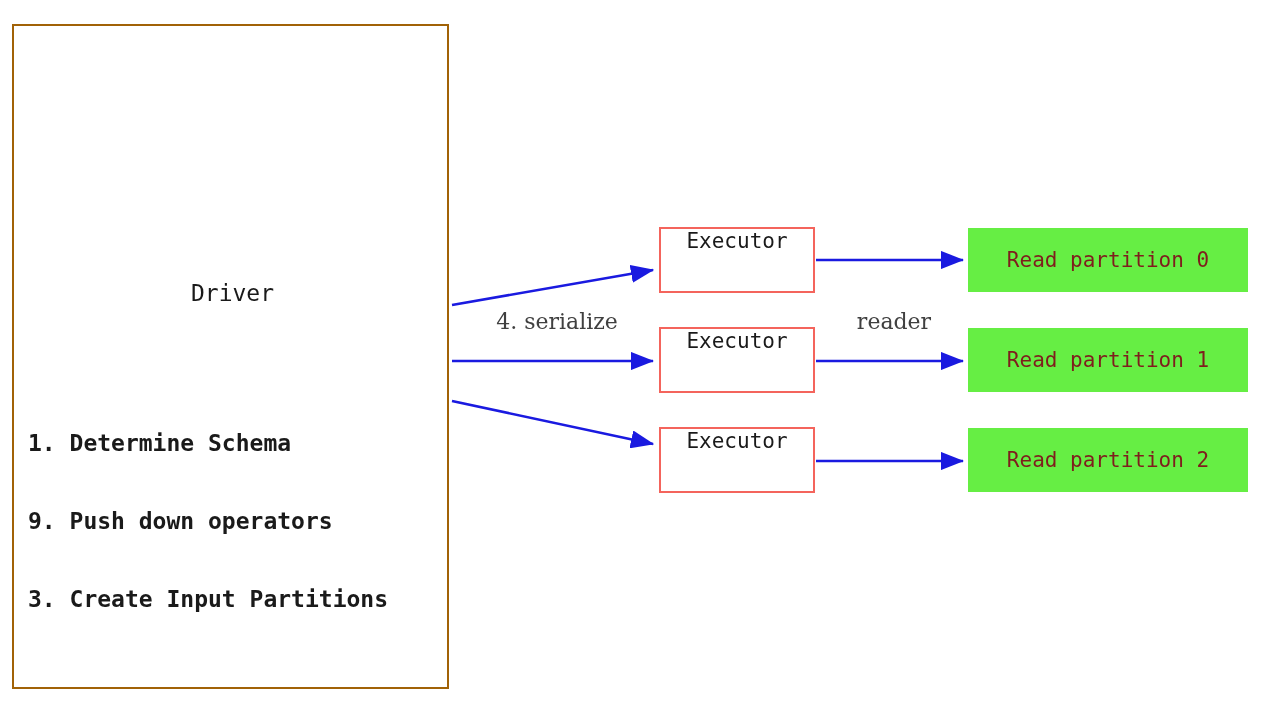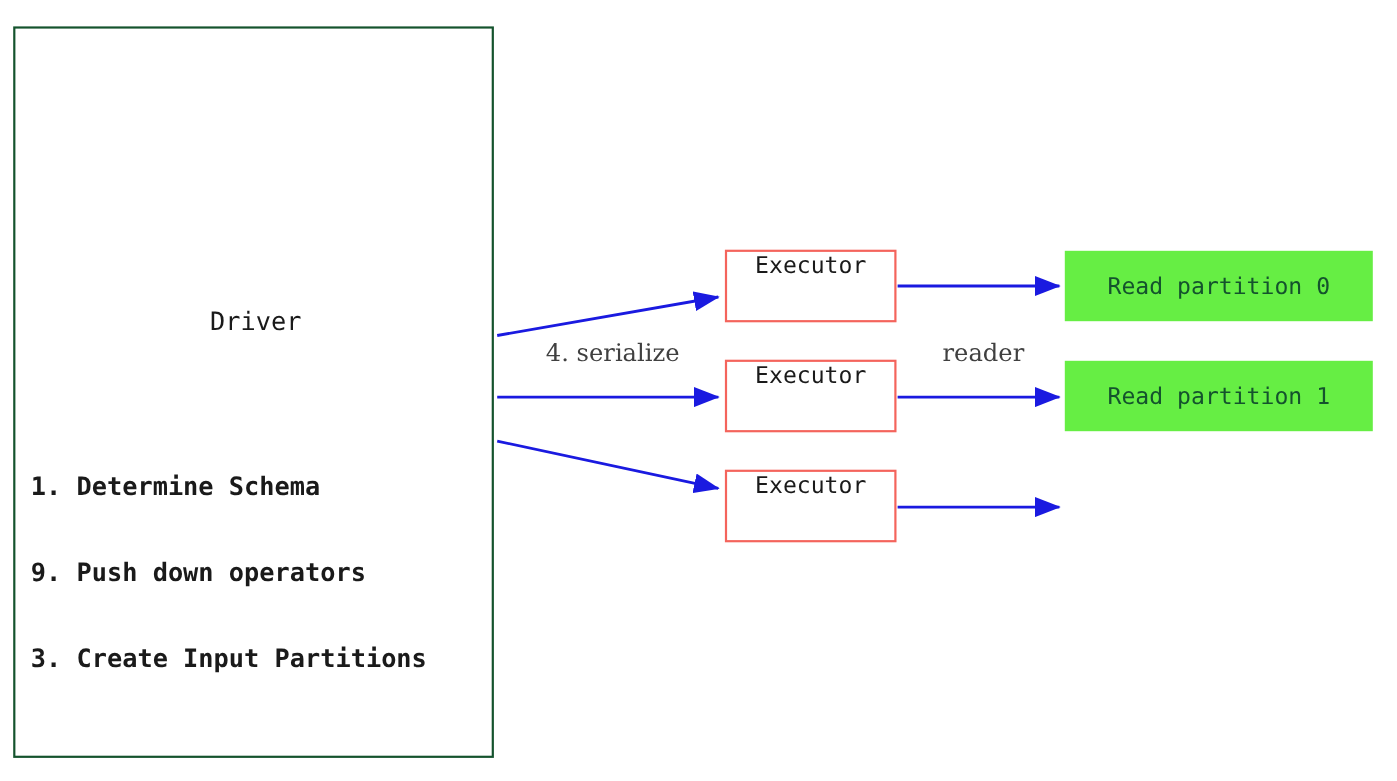--- a/index.html
+++ b/index.html
@@ -24,21 +24,21 @@
     pointer-events: none;
   }
 
   
   .driver-box {
     position: absolute;
     left: 12px;
     top: 24px;
     width: 437px;
     height: 665px;
-    border: 2px solid #14532d;
+    border: 2px solid #a16207;
     background: #ffffff;
     box-sizing: border-box;
   }
   .driver-title {
     position: absolute;
     left: 0;
     top: 254px;
     width: 437px;
     text-align: center;
     font-family: "DejaVu Sans Mono", "Liberation Mono", monospace;
@@ -89,21 +89,21 @@
     width: 280px;
     height: 64px;
     background: #66ee44;
     display: flex;
     align-items: center;
     justify-content: center;
   }
   .partition-box .label {
     font-family: "DejaVu Sans Mono", "Liberation Mono", monospace;
     font-size: 21px;
-    color: #14532d;
+    color: #7f1d1d;
     white-space: pre;
   }
   #partition-0 { top: 228px; }
   #partition-1 { top: 328px; }
   #partition-2 { top: 428px; }
 
   
   .edge-label {
     position: absolute;
     font-family: "DejaVu Serif", "Liberation Serif", serif;
@@ -167,20 +167,23 @@
   <div class="executor-box" id="executor-2">
     <span class="label">Executor</span>
   </div>
 
   <div class="partition-box" id="partition-0">
     <span class="label">Read partition 0</span>
   </div>
   <div class="partition-box" id="partition-1">
     <span class="label">Read partition 1</span>
   </div>
+  <div class="partition-box" id="partition-2">
+    <span class="label">Read partition 2</span>
+  </div>
 
   <div class="edge-label" id="label-serialize">
     <div>4. serialize</div>
   </div>
 
   <div class="edge-label" id="label-create-reader">
     <div>reader</div>
   </div>
 
 </div>

